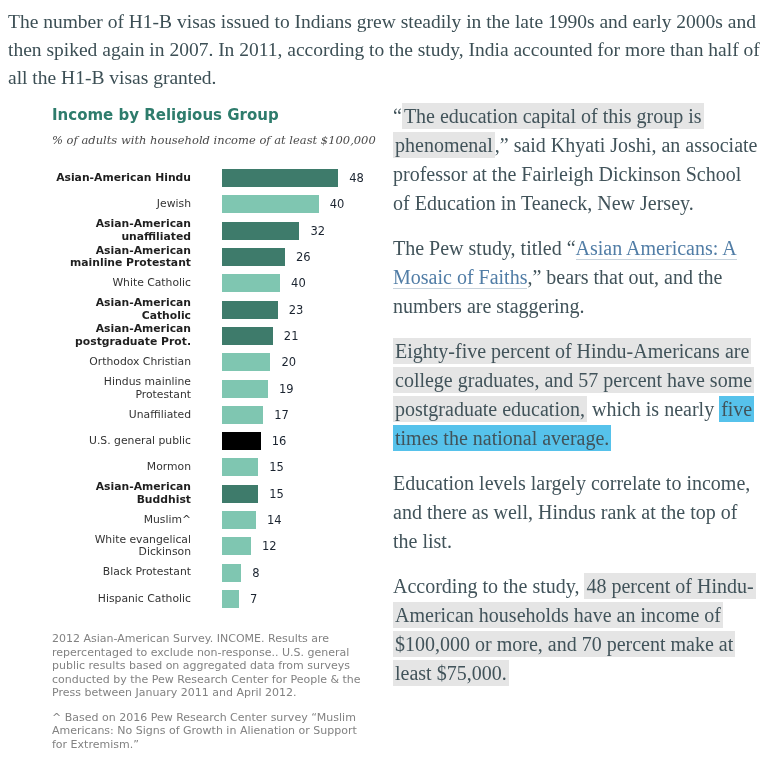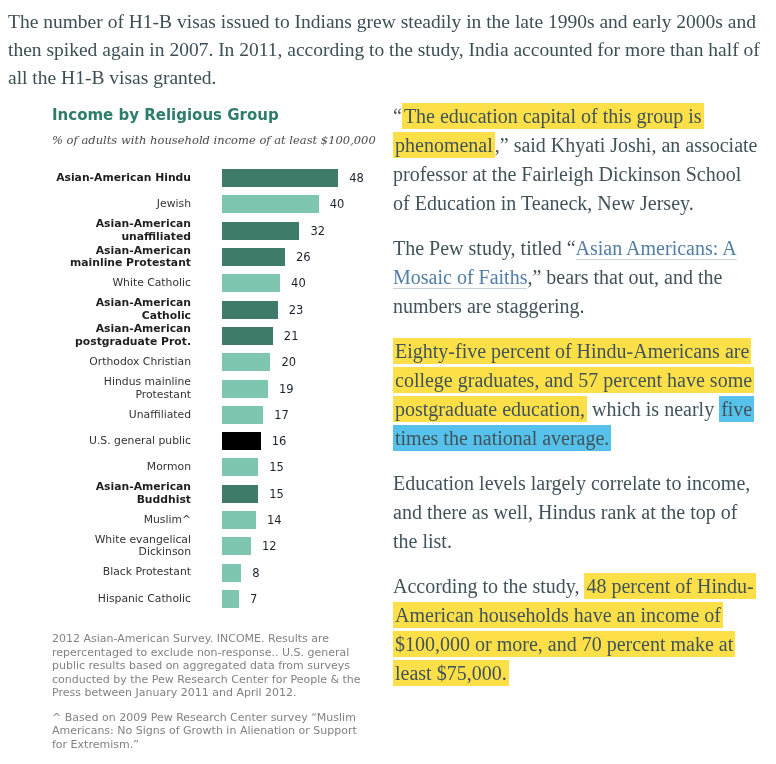--- a/index.html
+++ b/index.html
@@ -87,21 +87,21 @@
     font-size: 20px;
     line-height: 29px;
     color: #41535a;
   }
   .article p { margin-bottom: 16px; }
   .hl {
     padding: 2px 2px;
     -webkit-box-decoration-break: clone;
     box-decoration-break: clone;
   }
-  .hl-yellow { background: #fde047; }
+  .hl-yellow { background: #e5e5e5; }
   .hl-blue { background: #56c2eb; }
   .article-link {
     color: #517da6;
     border-bottom: 1px solid #c8d3dc;
     cursor: pointer;
   }
 </style>
 </head>
 <body>
 
@@ -230,21 +230,21 @@
           <div class="chart-row">
             <div class="row-label">Hispanic Catholic</div>
             <div class="row-bar-wrap">
               <div class="bar" style="width: 16.94px; background: rgb(127, 198, 177);"></div>
               <span class="bar-value">7</span>
             </div>
           </div>
         </div>
       <div class="chart-notes">
         <div class="chart-note">2012 Asian-American Survey. INCOME. Results are repercentaged to exclude non-response.. U.S. general public results based on aggregated data from surveys conducted by the Pew Research Center for People &amp; the Press between January 2011 and April 2012.</div>
-        <div class="chart-note">^ Based on 2009 Pew Research Center survey “Muslim Americans: No Signs of Growth in Alienation or Support for Extremism.”</div>
+        <div class="chart-note">^ Based on 2016 Pew Research Center survey “Muslim Americans: No Signs of Growth in Alienation or Support for Extremism.”</div>
       </div>
 
     </div>
 
     <div class="article">
         <p><span>“</span><span class="hl hl-yellow">The education capital of this group is phenomenal</span><span>,” said Khyati Joshi, an associate professor at the Fairleigh Dickinson School of Education in Teaneck, New Jersey.</span></p>
         <p><span>The Pew study, titled “</span><span class="article-link">Asian Americans: A Mosaic of Faiths</span><span>,” bears that out, and the numbers are staggering.</span></p>
         <p><span class="hl hl-yellow">Eighty-five percent of Hindu-Americans are college graduates, and 57 percent have some postgraduate education,</span><span> which is nearly </span><span class="hl hl-blue">five times the national average.</span></p>
         <p><span>Education levels largely correlate to income, and there as well, Hindus rank at the top of the list.</span></p>
         <p><span>According to the study, </span><span class="hl hl-yellow">48 percent of Hindu-American households have an income of $100,000 or more, and 70 percent make at least $75,000.</span></p>

